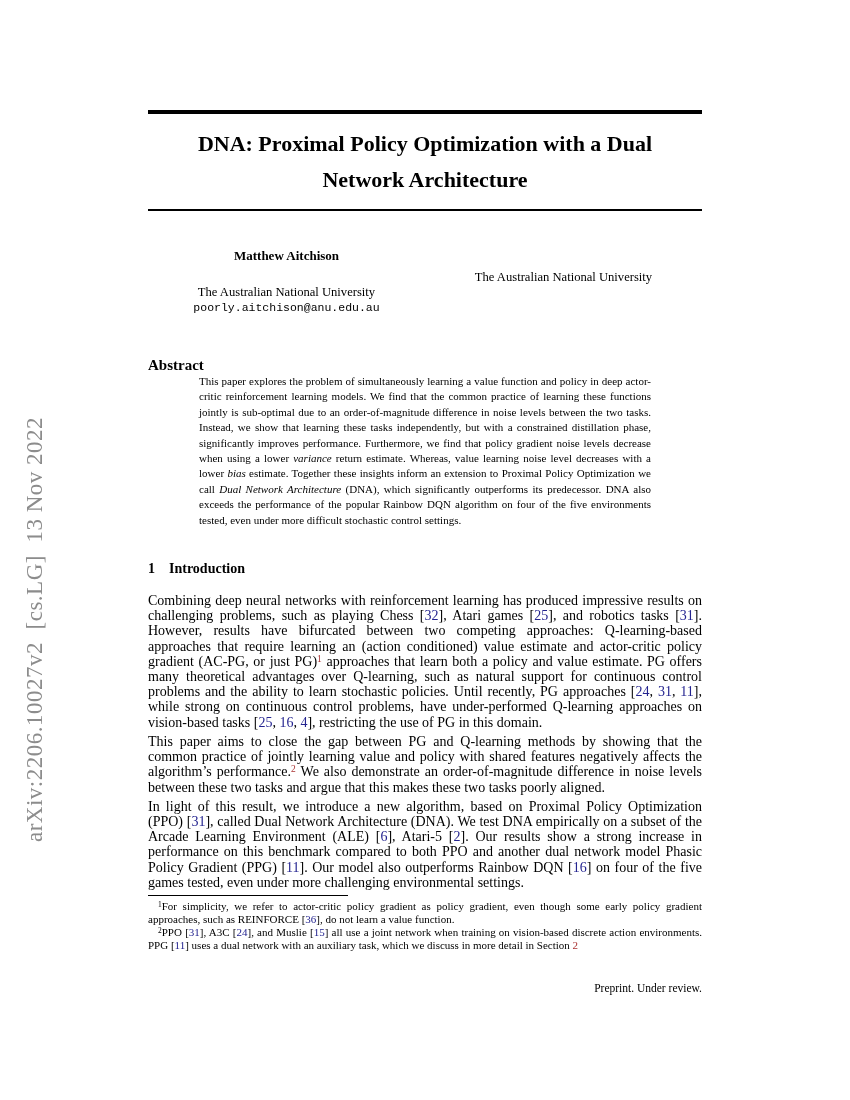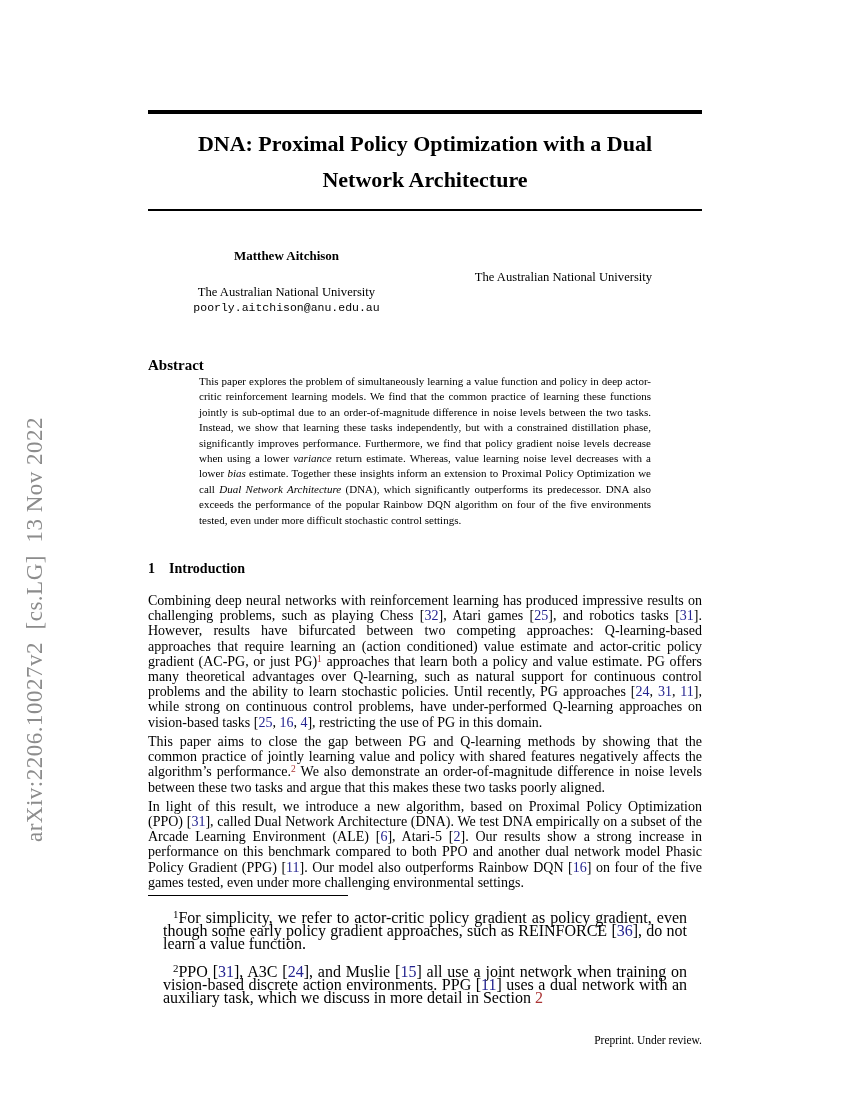--- a/index.html
+++ b/index.html
@@ -107,24 +107,24 @@
   .footnote-rule {
     margin-top: 5px;
     width: 200px;
     height: 1px;
     background: #000;
   }
   .footnotes {
     margin-top: 4px;
   }
   .footnote {
-    margin: 15px;
+    margin: 0;
     text-align: justify;
     text-indent: 10px;
-    font-size: 16px;
+    font-size: 11px;
     line-height: 13px;
   }
   .preprint-note {
     margin: 30px 0 0 0;
     font-size: 11.5px;
     text-align: right;
   }
   
   .seg-it {
     font-style: italic;

